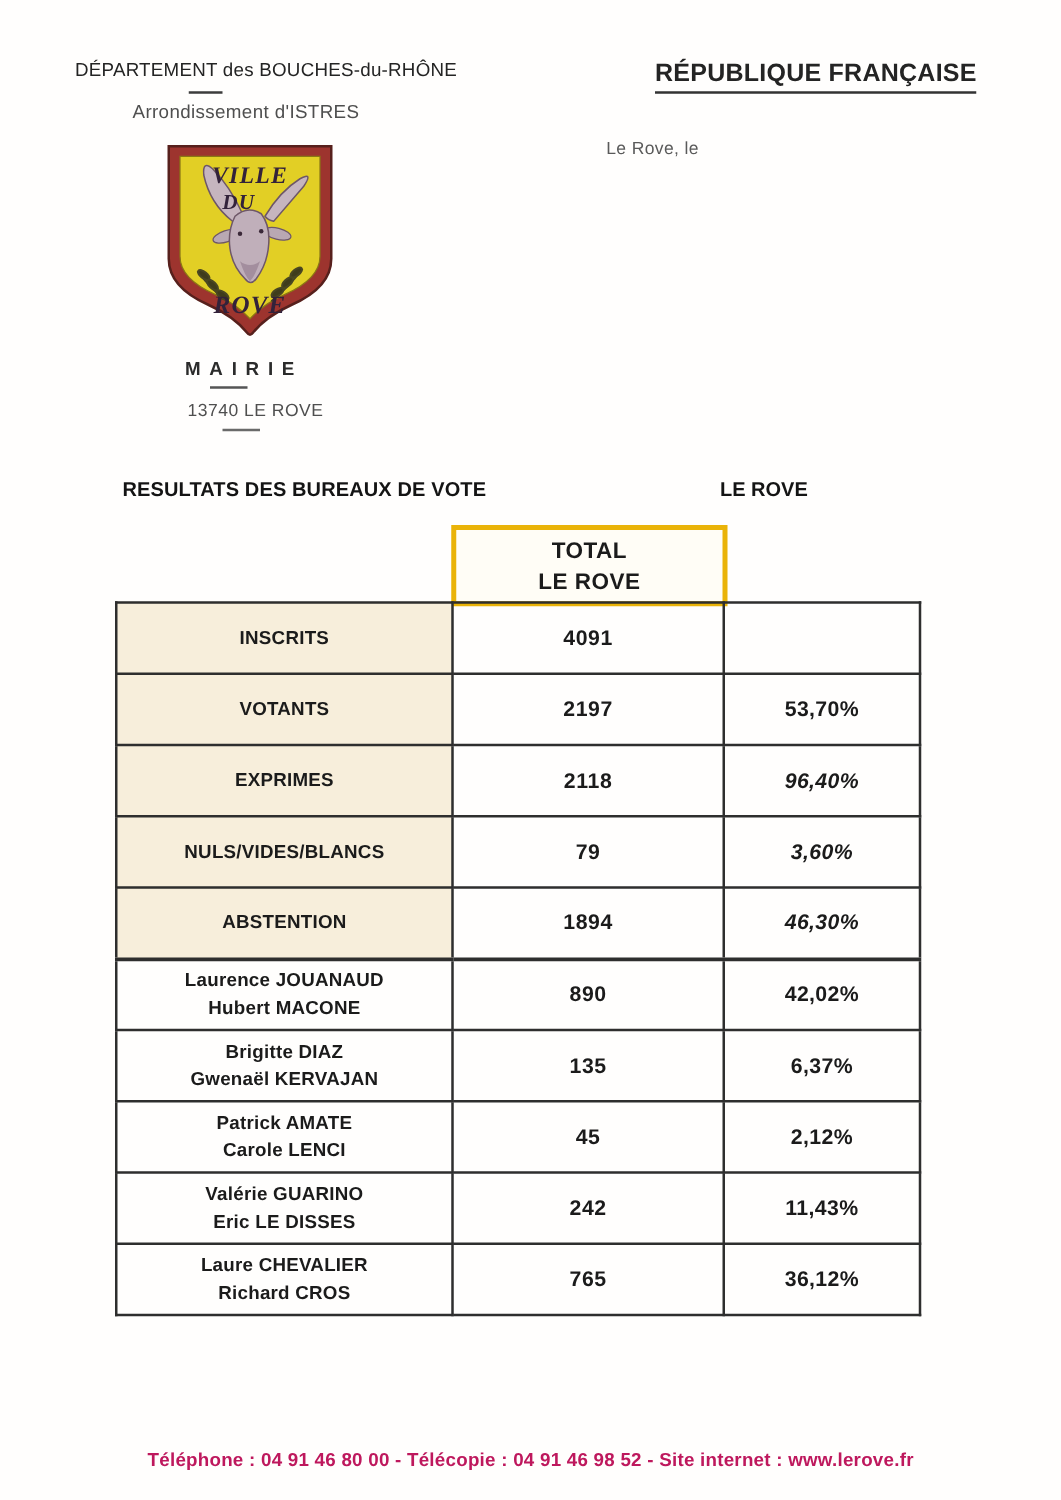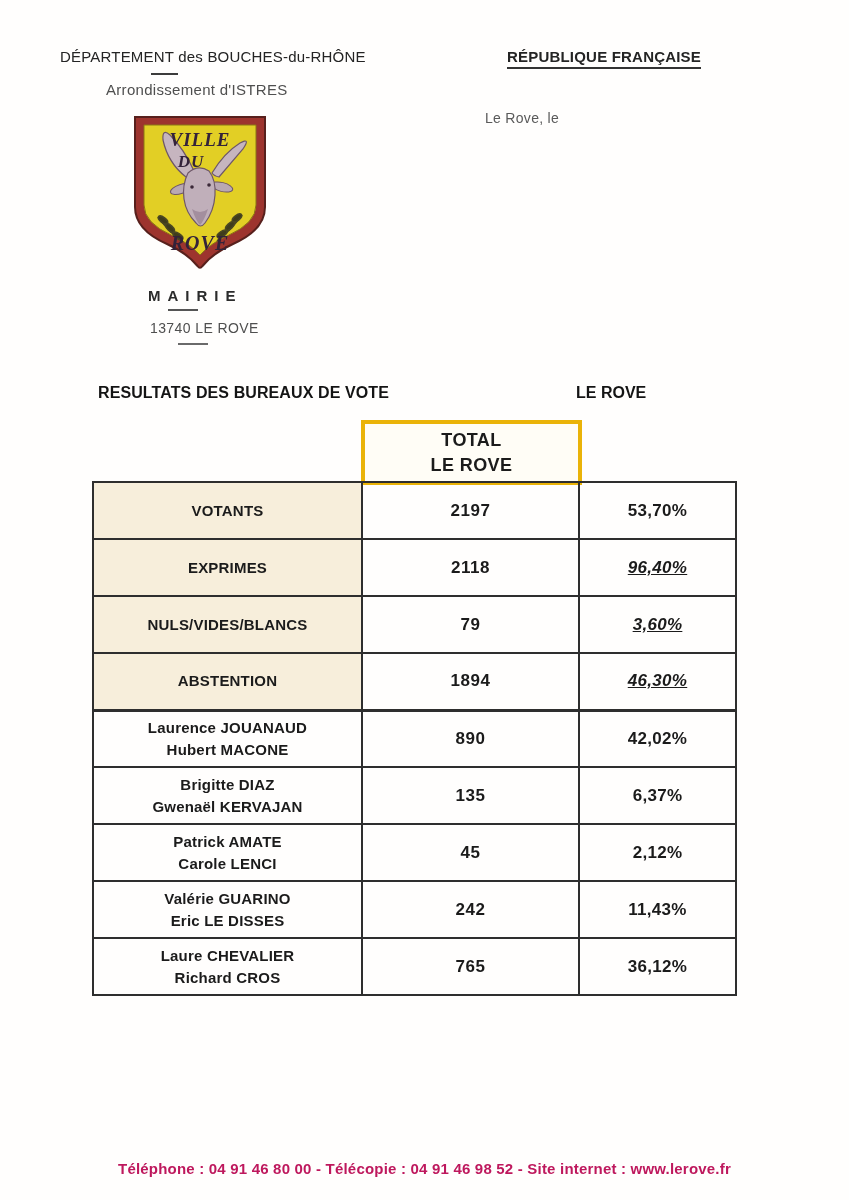--- a/index.html
+++ b/index.html
@@ -11,21 +11,21 @@
     overflow:hidden;
     color:#1d1d1d;
   }
   .page{position:absolute;inset:0;background:#fffefd;}
   .abs{position:absolute;}
 
   
   .dept{left:60px;top:48px;font-weight:normal;font-size:15px;color:#242424;letter-spacing:.2px;}
   .dept-underline{left:151px;top:73px;width:27px;height:2px;background:#3c3c3c;}
   .arrond{left:106px;top:81px;font-size:15px;color:#4f4f4f;letter-spacing:.3px;}
-  .republique{left:507px;top:48px;font-weight:bold;font-size:15px;color:#242424;
+  .republique{left:524px;top:48px;font-weight:bold;font-size:20px;color:#242424;
     border-bottom:2px solid #333;padding-bottom:2px;letter-spacing:.2px;}
   .lerove-le{left:485px;top:110px;font-size:14px;color:#5a5a5a;letter-spacing:.3px;}
 
   
   .mairie{left:148px;top:287px;font-weight:bold;font-size:15px;color:#2b2b2b;letter-spacing:7px;}
   .mairie-underline{left:168px;top:309px;width:30px;height:2px;background:#555;}
   .postal{left:150px;top:320px;font-size:14px;color:#4f4f4f;letter-spacing:.4px;}
   .postal-underline{left:178px;top:343px;width:30px;height:1.5px;background:#6a6a6a;}
 
   
@@ -49,21 +49,21 @@
   table.results tr{height:57px;}
   table.results td{
     border:2px solid #2e2e2e;
     text-align:center;vertical-align:middle;
     padding:0;color:#1b1b1b;
   }
   td.lbl{font-weight:bold;font-size:15px;white-space:pre-line;line-height:1.45;letter-spacing:.2px;}
   tr.stat td.lbl{background:#f7eedb;}
   td.cnt{font-weight:bold;font-size:17px;letter-spacing:.5px;}
   td.pct{font-weight:bold;font-size:17px;letter-spacing:.3px;margin-left:36px;}
-  tr.it td.pct{font-style:italic;text-decoration:underline;}
+  tr.it td.pct{font-style:italic;}
   td.blank{border:none;background:none;}
   tr.sep td{border-top-width:3px;}
 
   
   .footer{
     left:0;right:0;top:1160px;text-align:center;
     font-weight:bold;font-size:15px;color:#be185d;letter-spacing:.2px;
   }
 
   .crest-text{
@@ -126,20 +126,25 @@
   </div>
 
   <table class="results">
     <colgroup>
         <col style="width:269px">
         <col style="width:217px">
         <col style="width:157px">
       </colgroup>
     <tbody>
       <tr class="stat">
+        <td class="lbl">INSCRITS</td>
+        <td class="cnt">4091</td>
+        <td class="pct blank"></td>
+      </tr>
+      <tr class="stat">
         <td class="lbl">VOTANTS</td>
         <td class="cnt">2197</td>
         <td class="pct">53,70%</td>
       </tr>
       <tr class="stat it">
         <td class="lbl">EXPRIMES</td>
         <td class="cnt">2118</td>
         <td class="pct">96,40%</td>
       </tr>
       <tr class="stat it">

